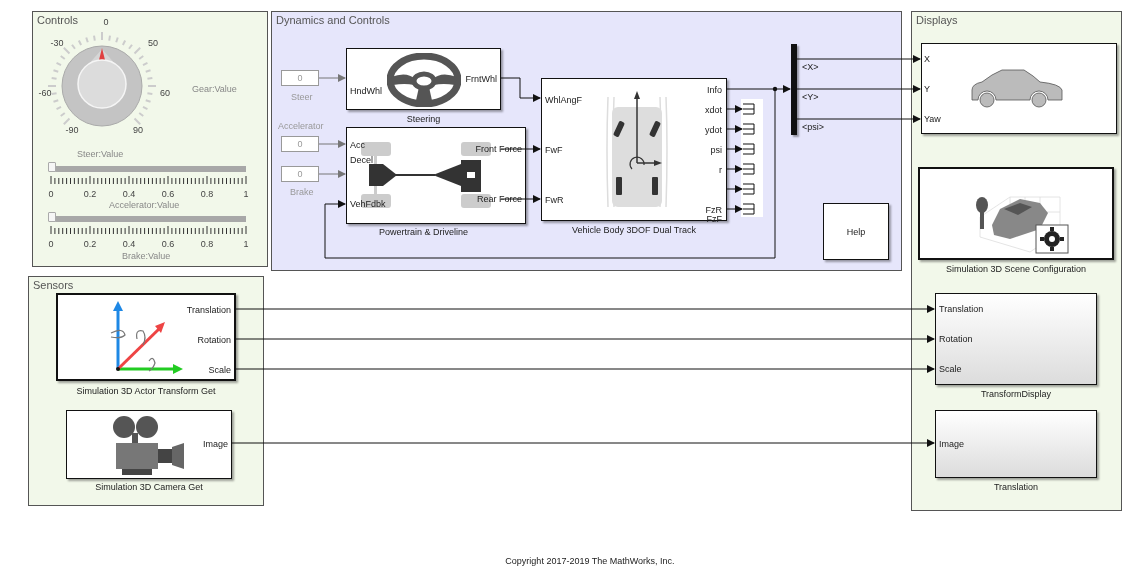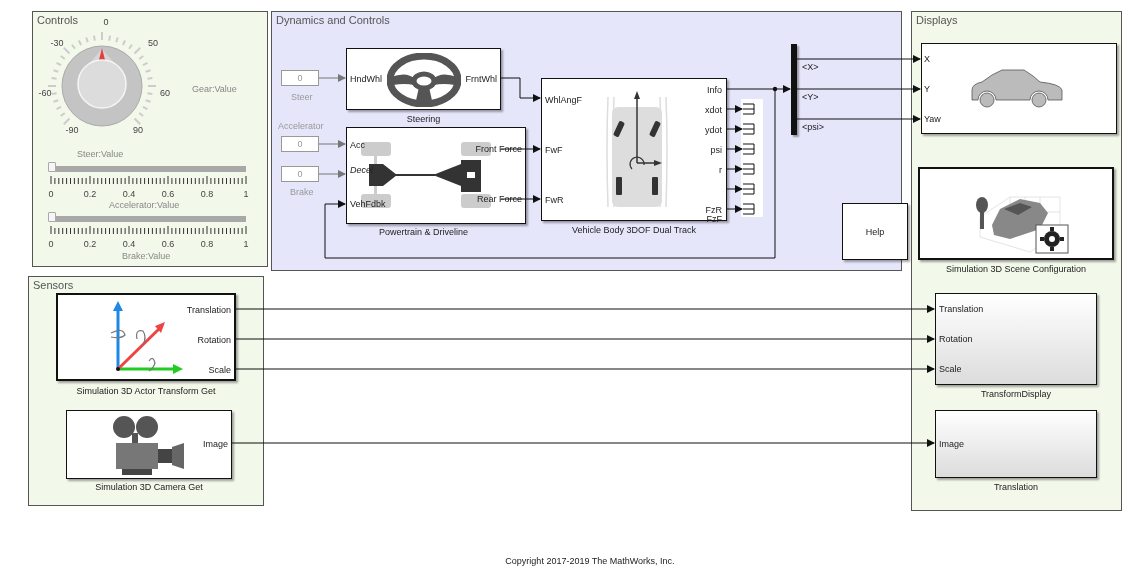--- a/index.html
+++ b/index.html
@@ -232,40 +232,40 @@
 <div class="const-label" style="left:290px;top:187px;">Brake</div>
 
 <div class="block" style="left:346px;top:48px;width:155px;height:62px;">
   <svg style="position:absolute;left:40px;top:4px;" width="74" height="54" viewBox="0 0 74 54">
     <ellipse cx="37" cy="27" rx="34" ry="24" fill="none" stroke="#555" stroke-width="7"></ellipse>
     <ellipse cx="37" cy="28" rx="10" ry="7" fill="none" stroke="#555" stroke-width="5"></ellipse>
     <path d="M4 24 Q20 18 28 26 L27 32 Q18 30 6 32 Z" fill="#555"></path>
     <path d="M70 24 Q54 18 46 26 L47 32 Q56 30 68 32 Z" fill="#555"></path>
     <path d="M32 34 L42 34 L46 52 L28 52 Z" fill="#555"></path>
   </svg>
-  <div class="port" style="left:3px;top:25px;">HndWhl</div>
+  <div class="port" style="left:3px;top:37px;">HndWhl</div>
   <div class="port r" style="right:3px;top:25px;">FrntWhl</div>
 </div>
 <div class="blabel" style="left:346px;top:114px;width:155px;">Steering</div>
 
 <div class="block" style="left:346px;top:127px;width:180px;height:97px;">
   <svg style="position:absolute;left:10px;top:10px;" width="140" height="80" viewBox="0 0 140 80">
     <rect x="4" y="4" width="30" height="14" rx="3" fill="#ccc"></rect>
     <rect x="4" y="56" width="30" height="14" rx="3" fill="#ccc"></rect>
     <rect x="17" y="18" width="3" height="40" fill="#ccc"></rect>
     <rect x="104" y="4" width="30" height="14" rx="3" fill="#ccc"></rect>
     <rect x="104" y="56" width="30" height="14" rx="3" fill="#ccc"></rect>
     <polygon points="12,26 26,26 40,37 26,48 12,48" fill="#333"></polygon>
     <rect x="38" y="36" width="40" height="2" fill="#333"></rect>
     <polygon points="104,26 76,37 104,48" fill="#333"></polygon>
     <rect x="104" y="22" width="20" height="32" fill="#333"></rect>
     <rect x="110" y="34" width="8" height="6" fill="#fff"></rect>
   </svg>
   <div class="port" style="left:3px;top:12px;">Acc</div>
-  <div class="port" style="left:3px;top:37px;font-style:italic;">Decel</div>
+  <div class="port" style="left:3px;top:27px;">Decel</div>
   <div class="port" style="left:3px;top:71px;">VehFdbk</div>
   <div class="port r" style="right:3px;top:16px;">Front Force</div>
   <div class="port r" style="right:3px;top:66px;">Rear Force</div>
 </div>
 <div class="blabel" style="left:346px;top:227px;width:155px;">Powertrain &amp; Driveline</div>
 
 <div class="block" style="left:541px;top:78px;width:186px;height:143px;">
   <svg style="position:absolute;left:60px;top:8px;" width="70" height="128" viewBox="0 0 70 128">
     <path d="M6 10 Q4 60 6 120 M12 10 Q10 60 12 120 M58 10 Q60 60 58 120 M64 10 Q66 60 64 120" stroke="#ddd" fill="none" stroke-width="1.5"></path>
     <rect x="10" y="20" width="50" height="100" rx="6" fill="#ddd"></rect>
@@ -291,21 +291,21 @@
   <div class="port r" style="right:4px;top:126px;">FzR</div>
 </div>
 <div class="blabel" style="left:541px;top:225px;width:186px;">Vehicle Body 3DOF Dual Track</div>
 <div style="position:absolute;left:741px;top:99px;width:22px;height:118px;background:#fff;"></div>
 
 <div style="position:absolute;left:791px;top:44px;width:6px;height:91px;background:#111;box-shadow:2px 2px 2px rgba(0,0,0,0.35);"></div>
 <div class="port" style="left:802px;top:62px;">&lt;X&gt;</div>
 <div class="port" style="left:802px;top:92px;">&lt;Y&gt;</div>
 <div class="port" style="left:802px;top:122px;">&lt;psi&gt;</div>
 
-<div class="btn-help" style="left:823px;top:203px;width:66px;height:57px;line-height:57px;margin-left:19px;">
+<div class="btn-help" style="left:823px;top:203px;width:66px;height:57px;line-height:57px;">
   <span>Help</span>
 </div>
 
 <div class="block" style="left:921px;top:43px;width:196px;height:91px;">
   <svg style="position:absolute;left:46px;top:22px;" width="100" height="45" viewBox="0 0 100 45">
     <path d="M4 24 Q4 18 14 16 Q24 8 34 4 L56 4 Q66 10 72 16 Q92 18 94 24 L94 34 L80 34 A9 9 0 0 0 62 34 L28 34 A9 9 0 0 0 10 34 L4 34 Z" fill="#bbb" stroke="#555" stroke-width="0.8"></path>
     <circle cx="19" cy="34" r="7" fill="#bbb" stroke="#555" stroke-width="0.8"></circle>
     <circle cx="71" cy="34" r="7" fill="#bbb" stroke="#555" stroke-width="0.8"></circle>
   </svg>
   <div class="port" style="left:2px;top:10px;">X</div>

